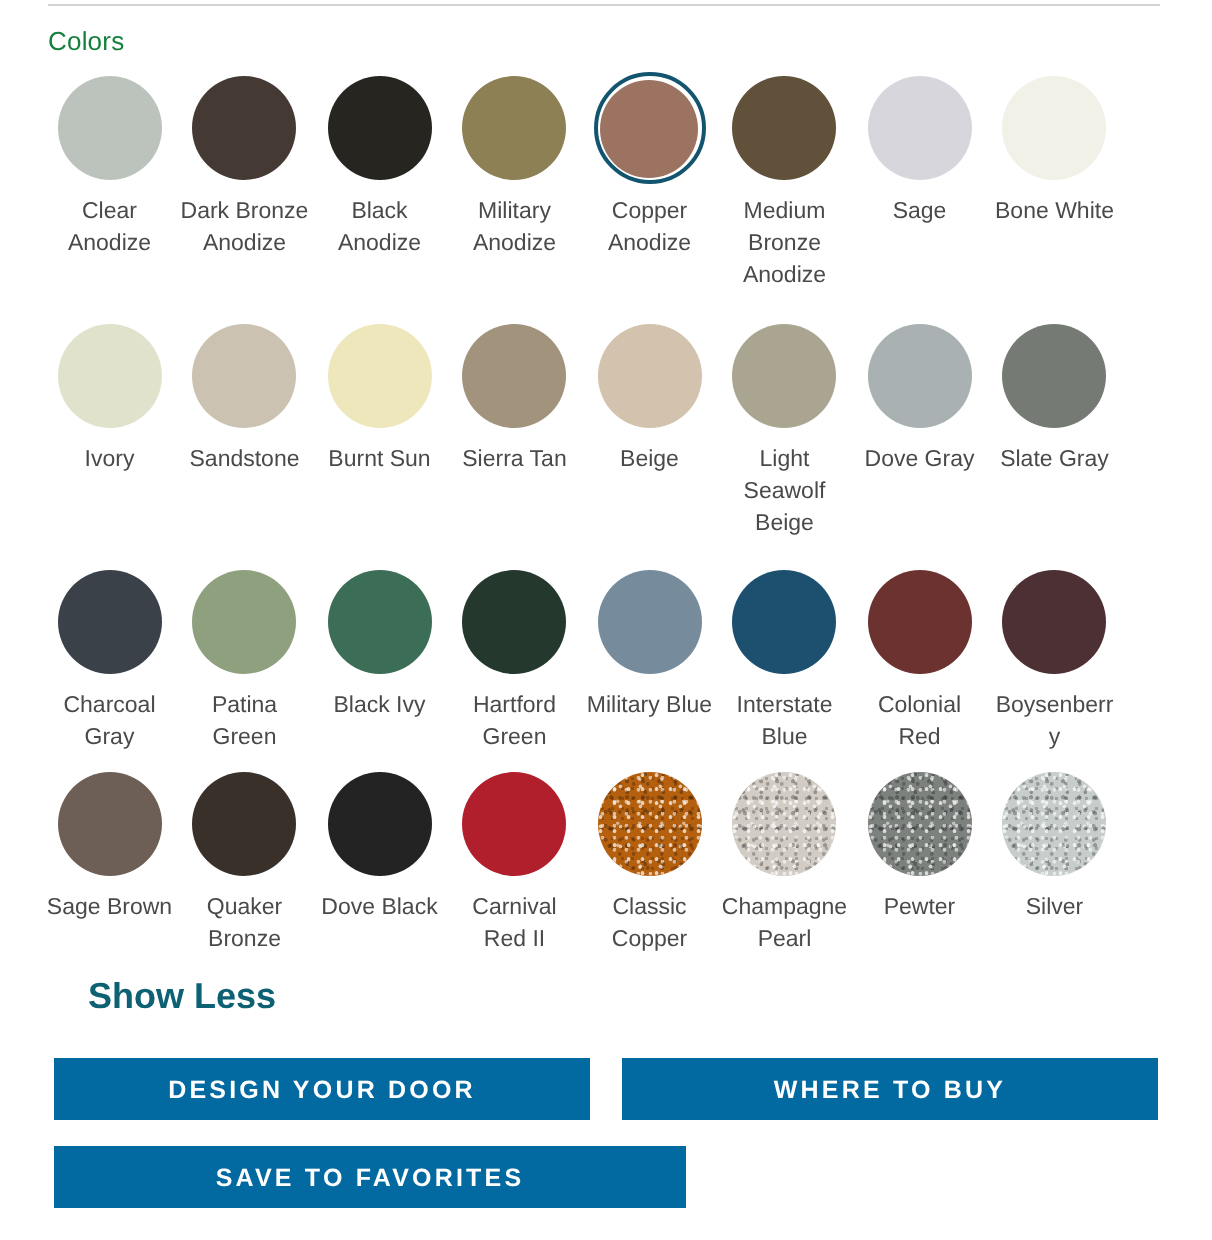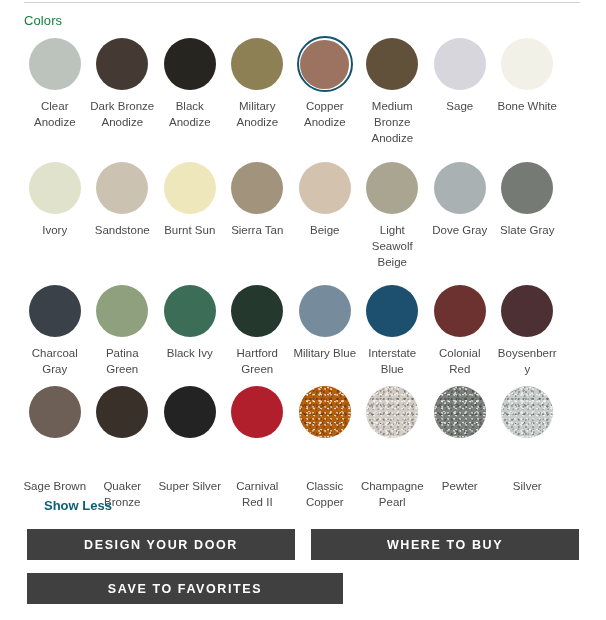--- a/index.html
+++ b/index.html
@@ -58,21 +58,21 @@
     width: 67.5px;
     display: flex;
     flex-direction: column;
     align-items: center;
     box-sizing: border-box;
   }
 
   .swatch-row-1 .swatch-cell { height: 124px; }
   .swatch-row-2 .swatch-cell { height: 123px; }
   .swatch-row-3 .swatch-cell { height: 101px; }
-  .swatch-row-4 .swatch-cell { height: 100px; gap: 32px; }
+  .swatch-row-4 .swatch-cell { height: 100px; }
 
   .swatch-dot-wrap {
     width: 56px;
     height: 56px;
     display: flex;
     align-items: center;
     justify-content: center;
     border-radius: 50%;
     box-sizing: border-box;
     margin-bottom: 6px;
@@ -124,33 +124,32 @@
       radial-gradient(circle at 45% 65%, rgba(0,0,0,.22) 0 .7px, transparent 1px);
     background-size: 7px 7px, 9px 9px, 6px 6px, 8px 8px, 10px 10px, 7px 7px, 11px 11px, 5px 5px;
     opacity: .95;
   }
 
   
   .show-less {
     position: absolute;
     left: 44px;
     top: 490px;
-    font-size: 13px;
+    font-size: 18px;
     line-height: 16px;
     font-weight: bold;
     color: #0d6173;
     cursor: pointer;
     text-decoration: none;
-    margin-top: 8px;
   }
 
   
   .btn {
     position: absolute;
-    background: #404040;
+    background: #0369a1;
     color: #ffffff;
     border: none;
     font-family: "Liberation Sans", sans-serif;
     font-size: 12.5px;
     font-weight: bold;
     letter-spacing: 1.6px;
     text-transform: uppercase;
     text-align: center;
     cursor: pointer;
     display: flex;
@@ -332,21 +331,21 @@
       <div class="swatch-cell">
         <div class="swatch-dot-wrap">
           <div class="swatch-dot" style="background: rgb(58, 48, 42);"></div>
         </div>
         <div class="swatch-label">Quaker Bronze</div>
       </div>
       <div class="swatch-cell">
         <div class="swatch-dot-wrap">
           <div class="swatch-dot" style="background: rgb(35, 35, 35);"></div>
         </div>
-        <div class="swatch-label">Super Silver</div>
+        <div class="swatch-label">Dove Black</div>
       </div>
       <div class="swatch-cell">
         <div class="swatch-dot-wrap">
           <div class="swatch-dot" style="background: rgb(178, 31, 44);"></div>
         </div>
         <div class="swatch-label">Carnival Red II</div>
       </div>
       <div class="swatch-cell">
         <div class="swatch-dot-wrap">
           <div class="swatch-dot speckle" style="background: rgb(181, 96, 15);"></div>

